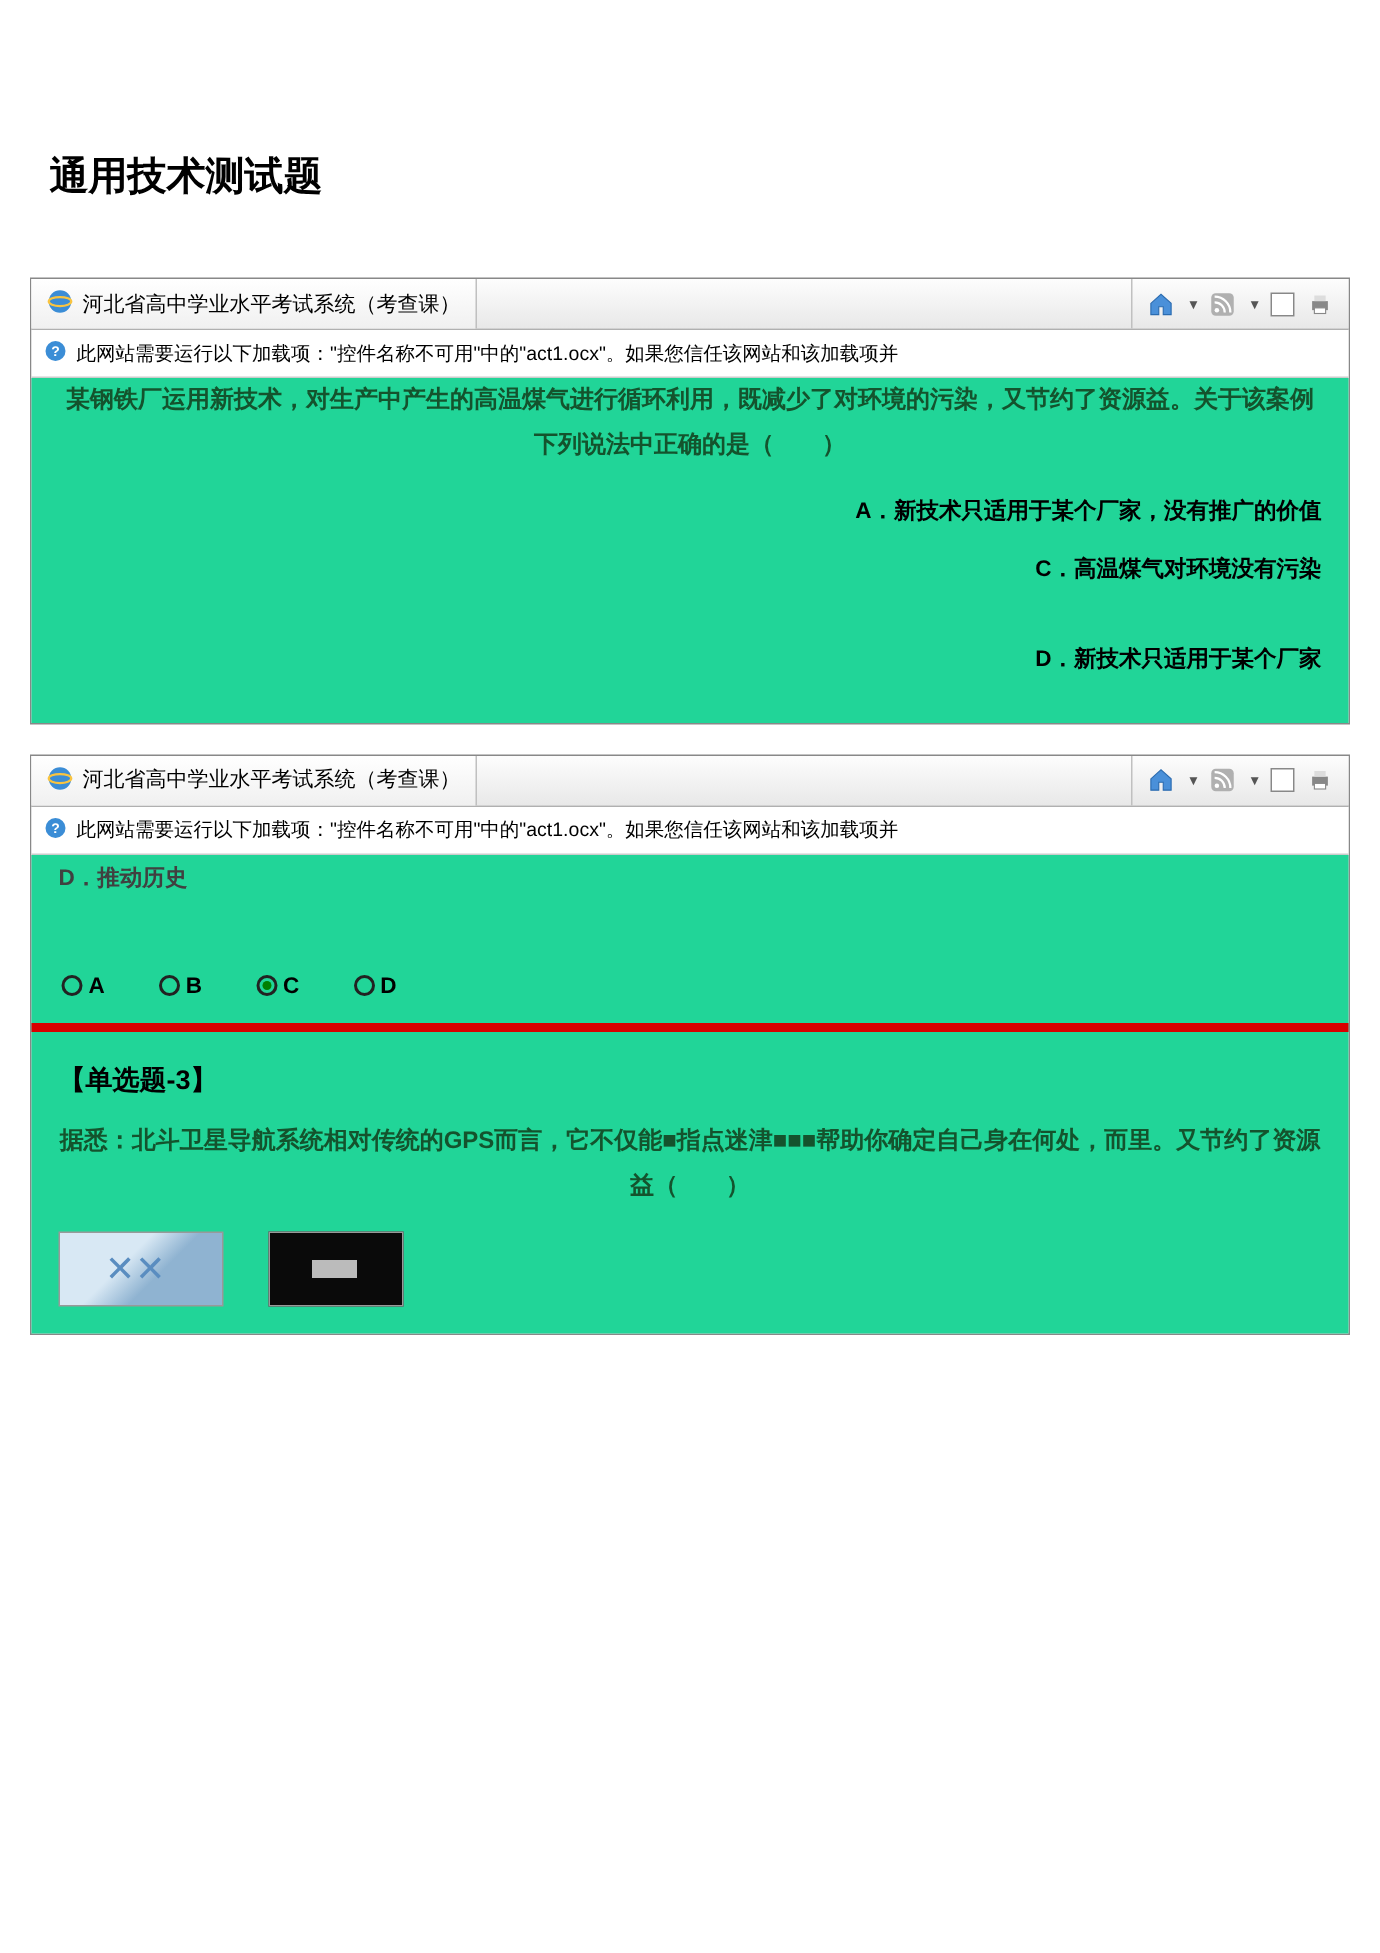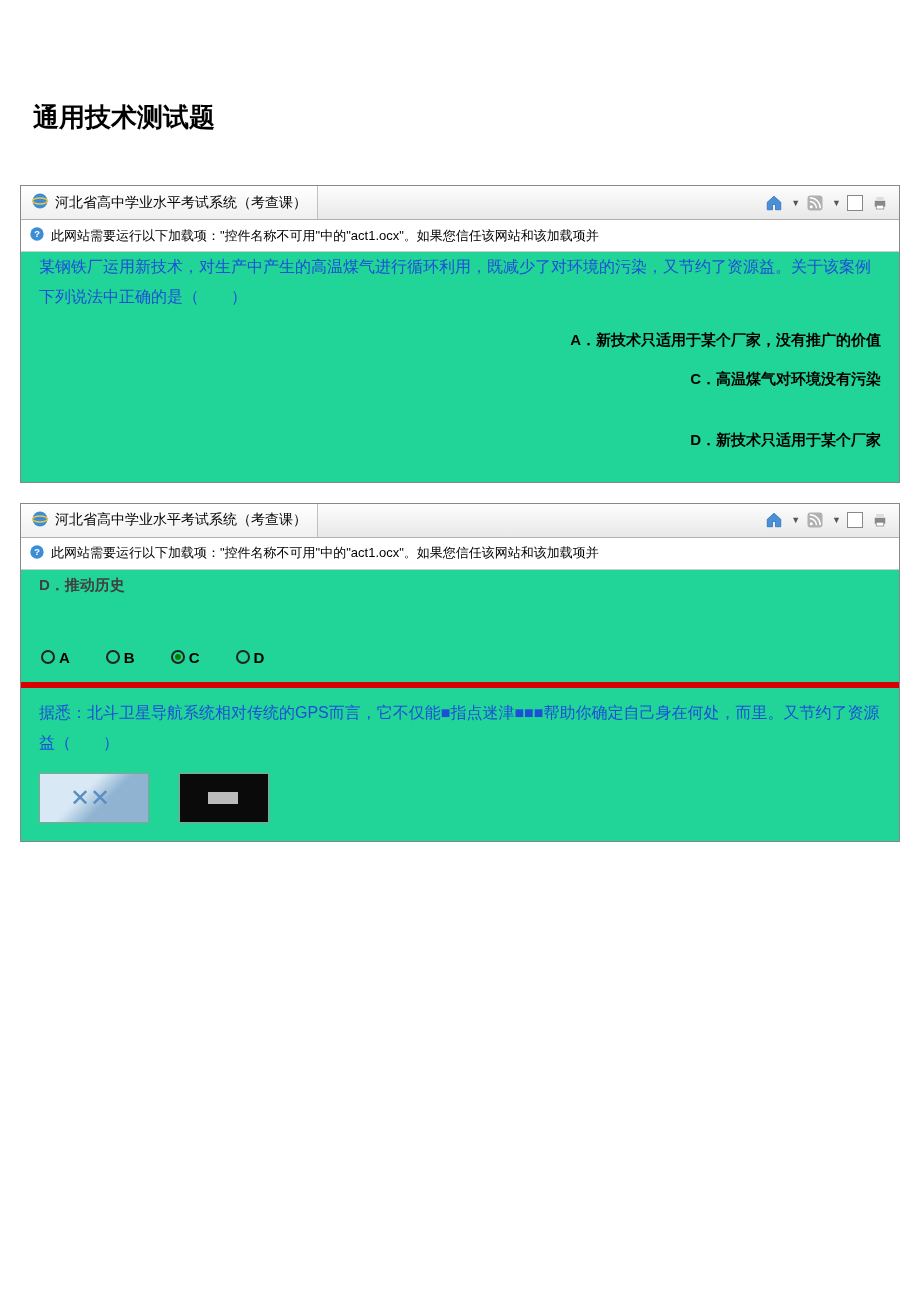--- a/index.html
+++ b/index.html
@@ -18,21 +18,20 @@
       color: #000;
       padding-left: 33px;
     }
     .screenshot-block {
       border: 1px solid #888;
       margin: 0 20px 20px 20px;
       background: #fff;
     }
     .tab-bar {
       display: flex;
-      align-items: center;
       background: linear-gradient(to bottom, #fdfdfd, #e8e8e8);
       height: 34px;
       border-bottom: 1px solid #b0b0b0;
     }
     .tab {
       display: flex;
       align-items: center;
       padding: 0 10px;
       height: 100%;
       border-right: 1px solid #c0c0c0;
@@ -73,24 +72,25 @@
       margin-bottom: 10px;
     }
     .question-header {
       font-size: 18px;
       font-weight: bold;
       color: #000;
       padding: 10px 18px 14px 18px;
     }
     .question-text {
       font-size: 16px;
-      color: #1d4ed8;
+      color: #14532d;
       padding: 0 18px 8px 18px;
       line-height: 1.9;
-      font-weight: normal;
+      font-weight: bold;
+      text-align: center;
     }
     .option-line {
       font-size: 15px;
       color: #000;
       padding: 10px 18px;
       font-weight: bold;
       text-align: right;
     }
     .option-d-prev {
       font-size: 15px;
@@ -317,19 +317,20 @@
       <div class="radio-item">
         <span class="radio-circle selected"></span>
         <span>C</span>
       </div>
       <div class="radio-item">
         <span class="radio-circle"></span>
         <span>D</span>
       </div>
     </div>
     <div class="red-divider"></div>
+    <div class="question-header">【单选题-3】</div>
     <div class="question-text">据悉：北斗卫星导航系统相对传统的GPS而言，它不仅能■指点迷津■■■帮助你确定自己身在何处，而里。又节约了资源益（　　）</div>
     <div class="image-strip">
       <div class="img-placeholder-1"></div>
       <div class="img-placeholder-2"></div>
     </div>
   </div>
 </div>
 
 </body></html>

